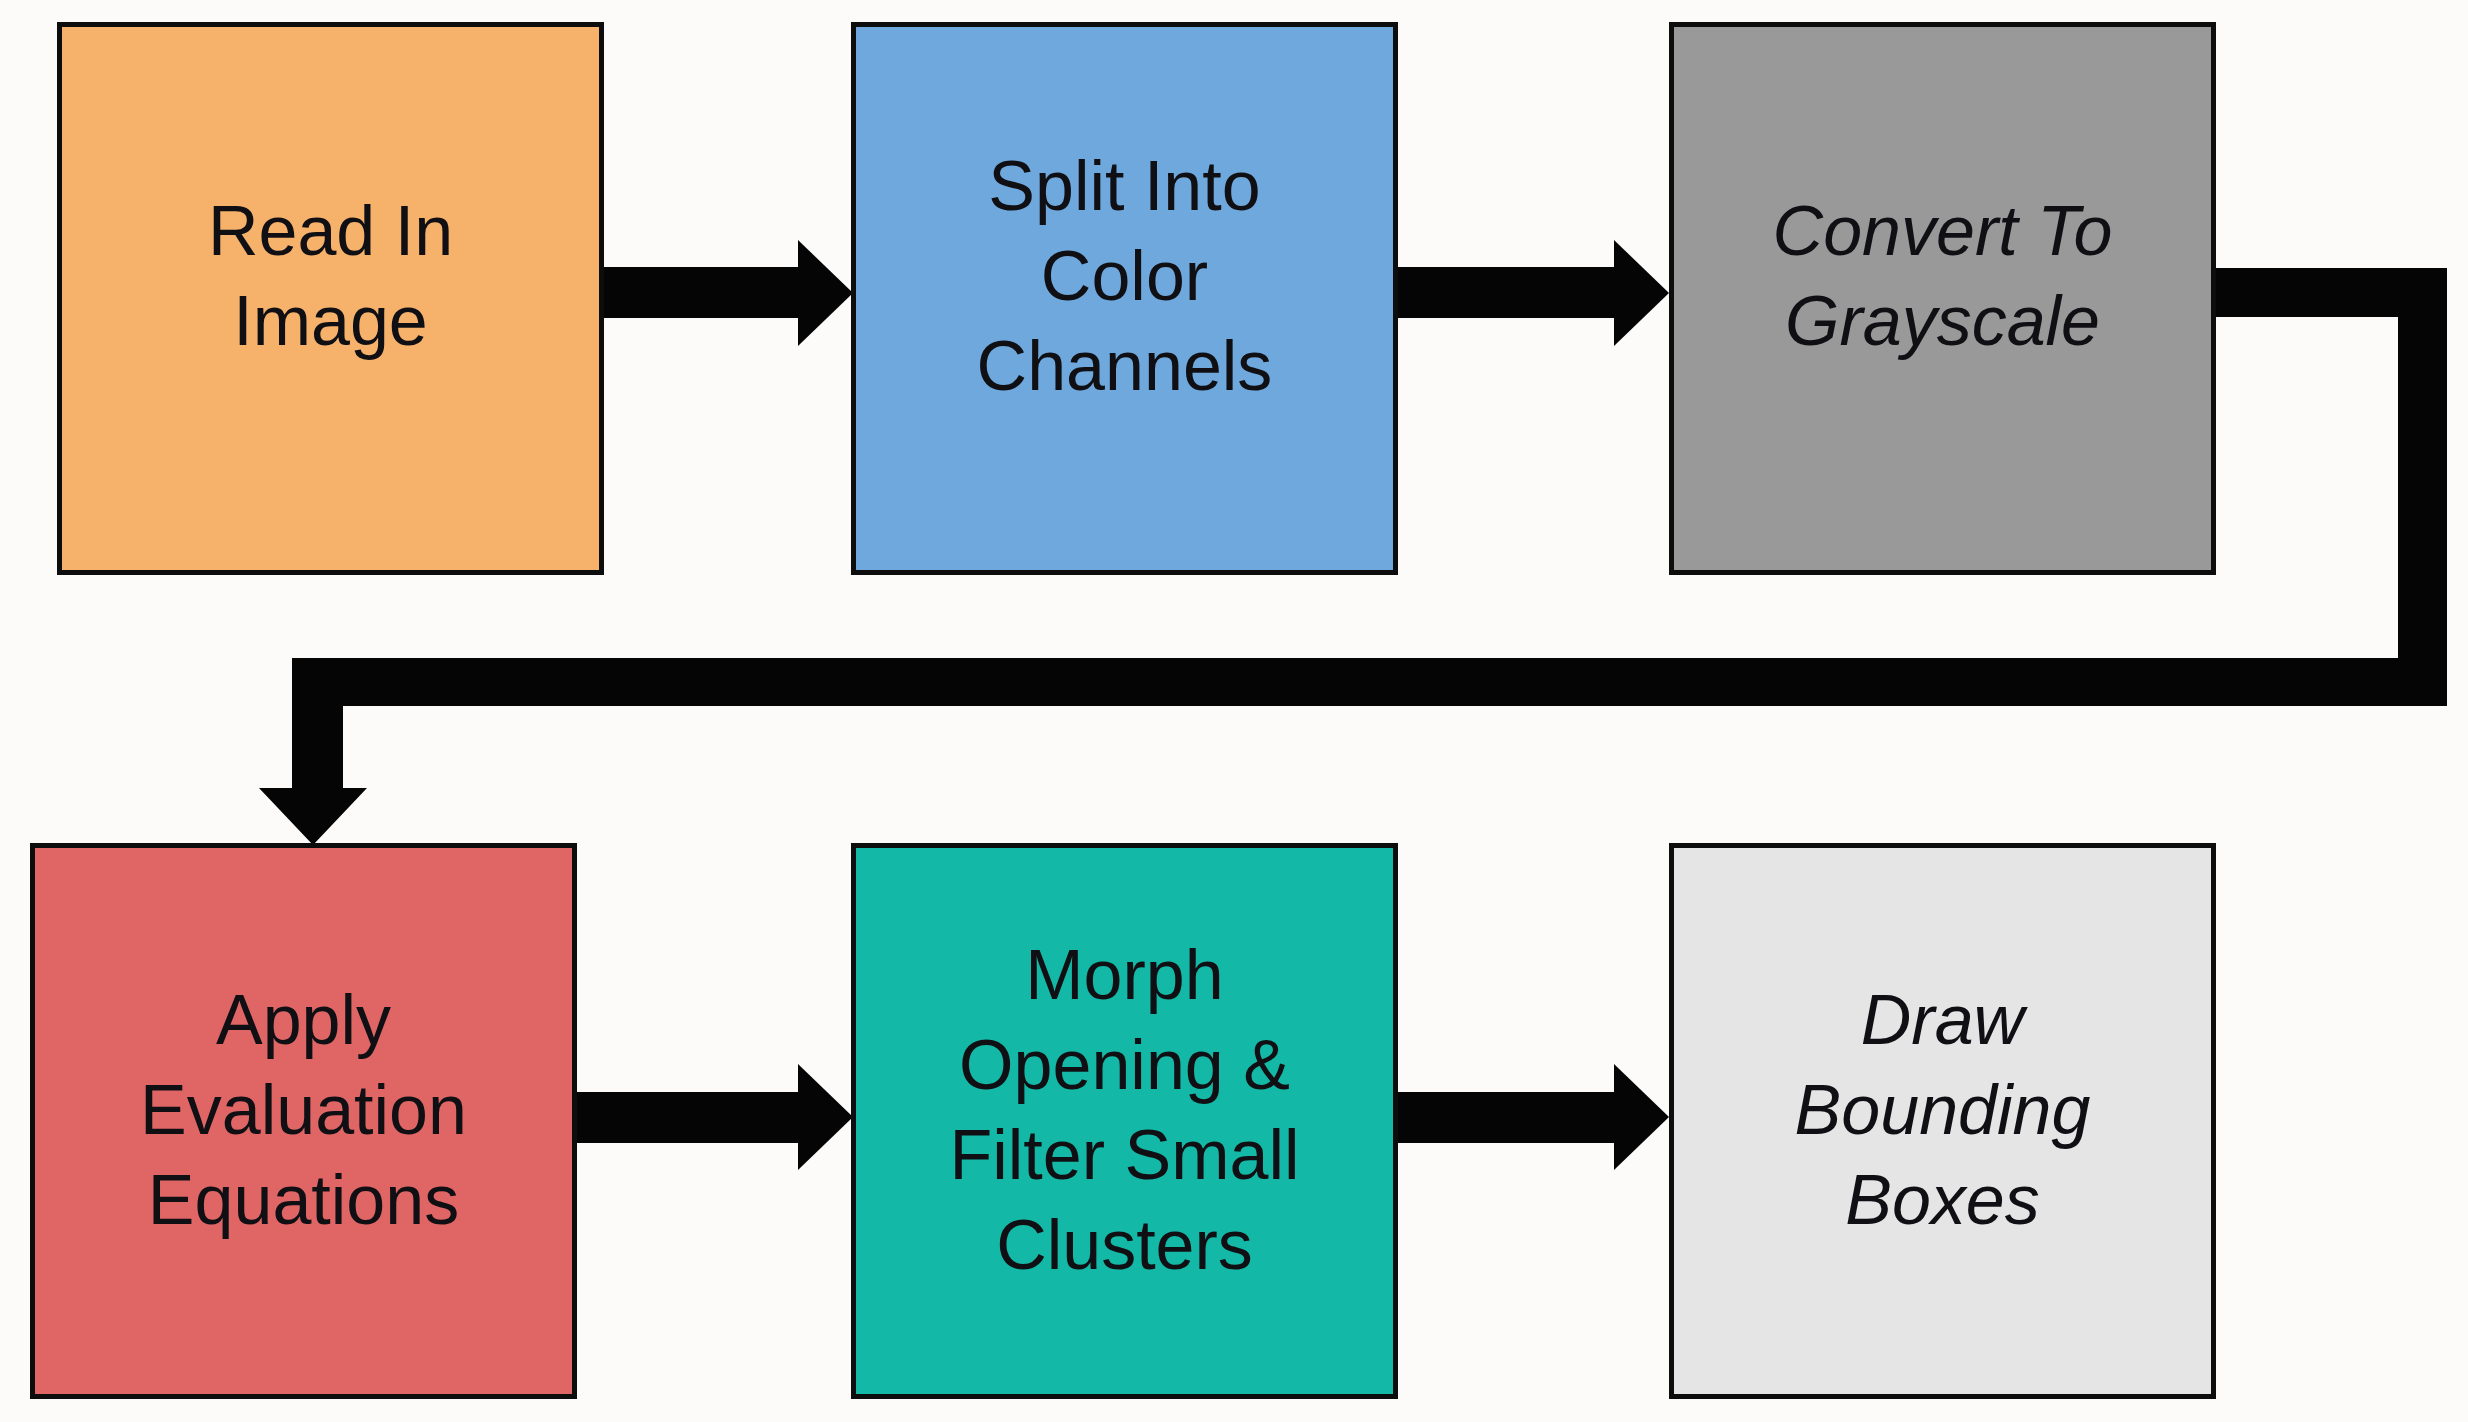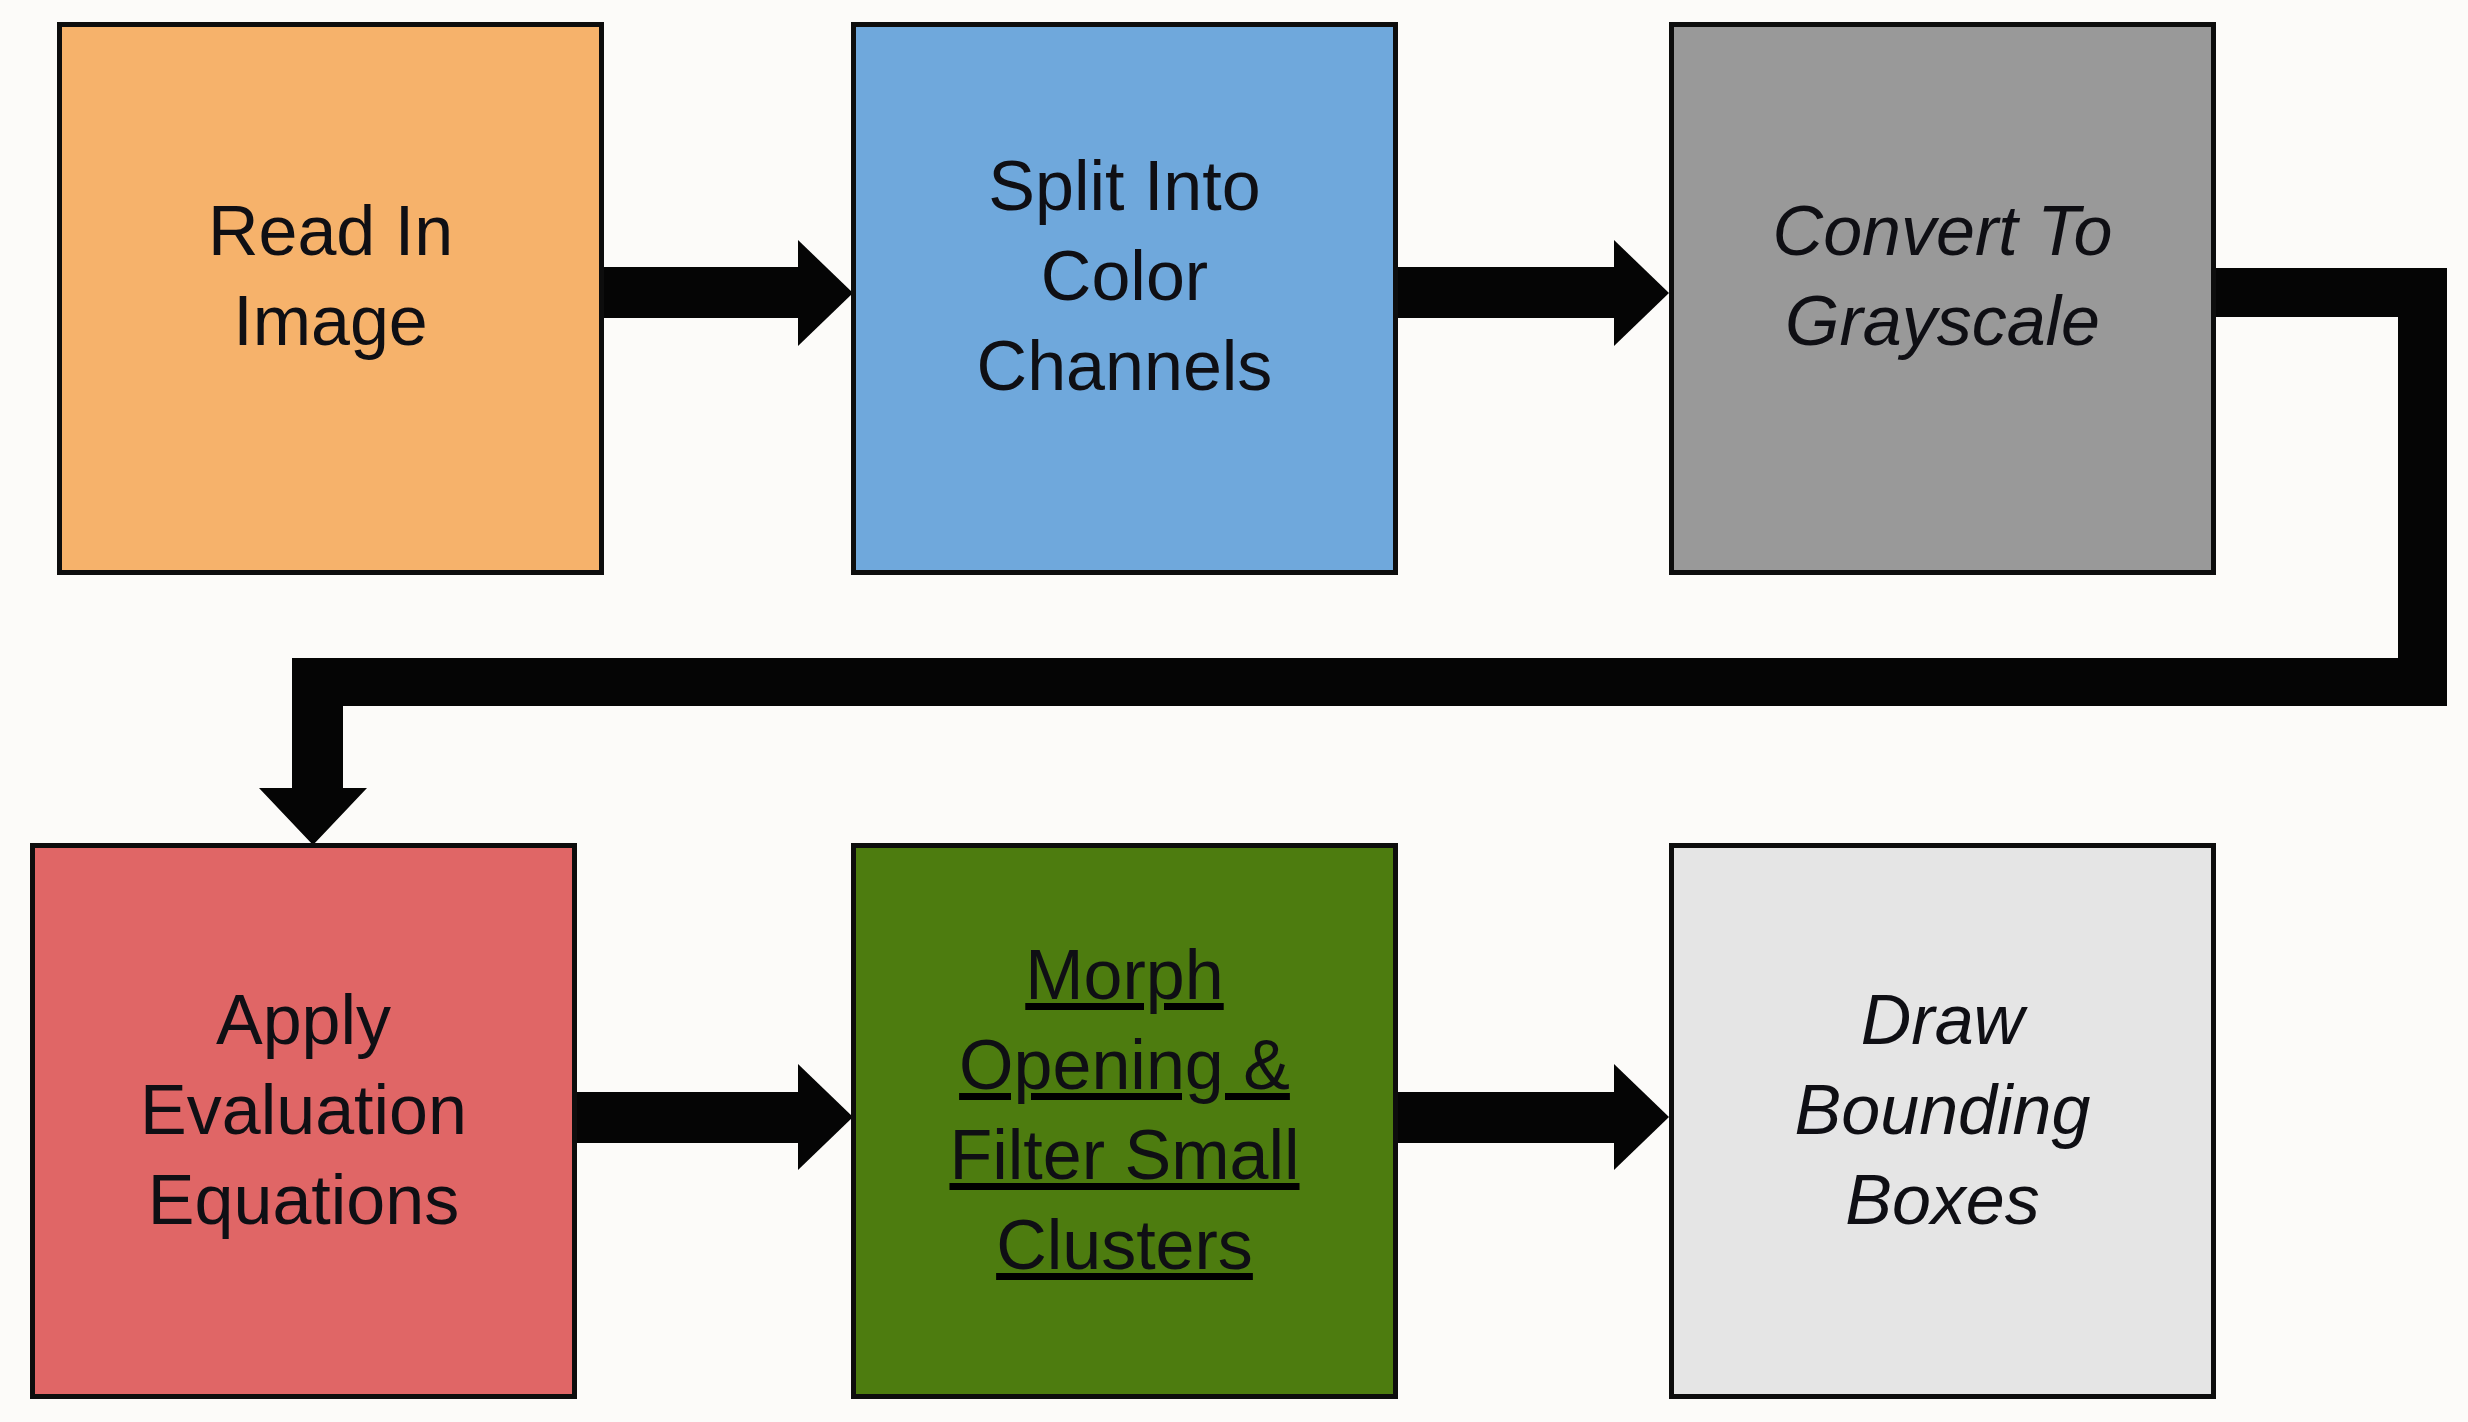--- a/index.html
+++ b/index.html
@@ -92,21 +92,21 @@
     <span class="node-label" style="color: rgb(15, 15, 20);">Convert To
 Grayscale</span>
   </div>
 
   <div class="node row2 col1" style="background: rgb(224, 102, 102); border-color: rgb(13, 13, 13);">
     <span class="node-label" style="color: rgb(15, 15, 20);">Apply
 Evaluation
 Equations</span>
   </div>
 
-  <div class="node row2 col2" style="background: #4d7c0f; border-color: rgb(13, 13, 13); text-decoration: underline;">
+  <div class="node row2 col2" style="background: #14b8a6; border-color: rgb(13, 13, 13);">
     <span class="node-label" style="color: rgb(15, 15, 20);">Morph
 Opening &amp;
 Filter Small
 Clusters</span>
   </div>
 
   <div class="node row2 col3" style="background: #e5e5e5; border-color: rgb(13, 13, 13);">
     <span class="node-label" style="color: rgb(15, 15, 20);">Draw
 Bounding
 Boxes</span>

